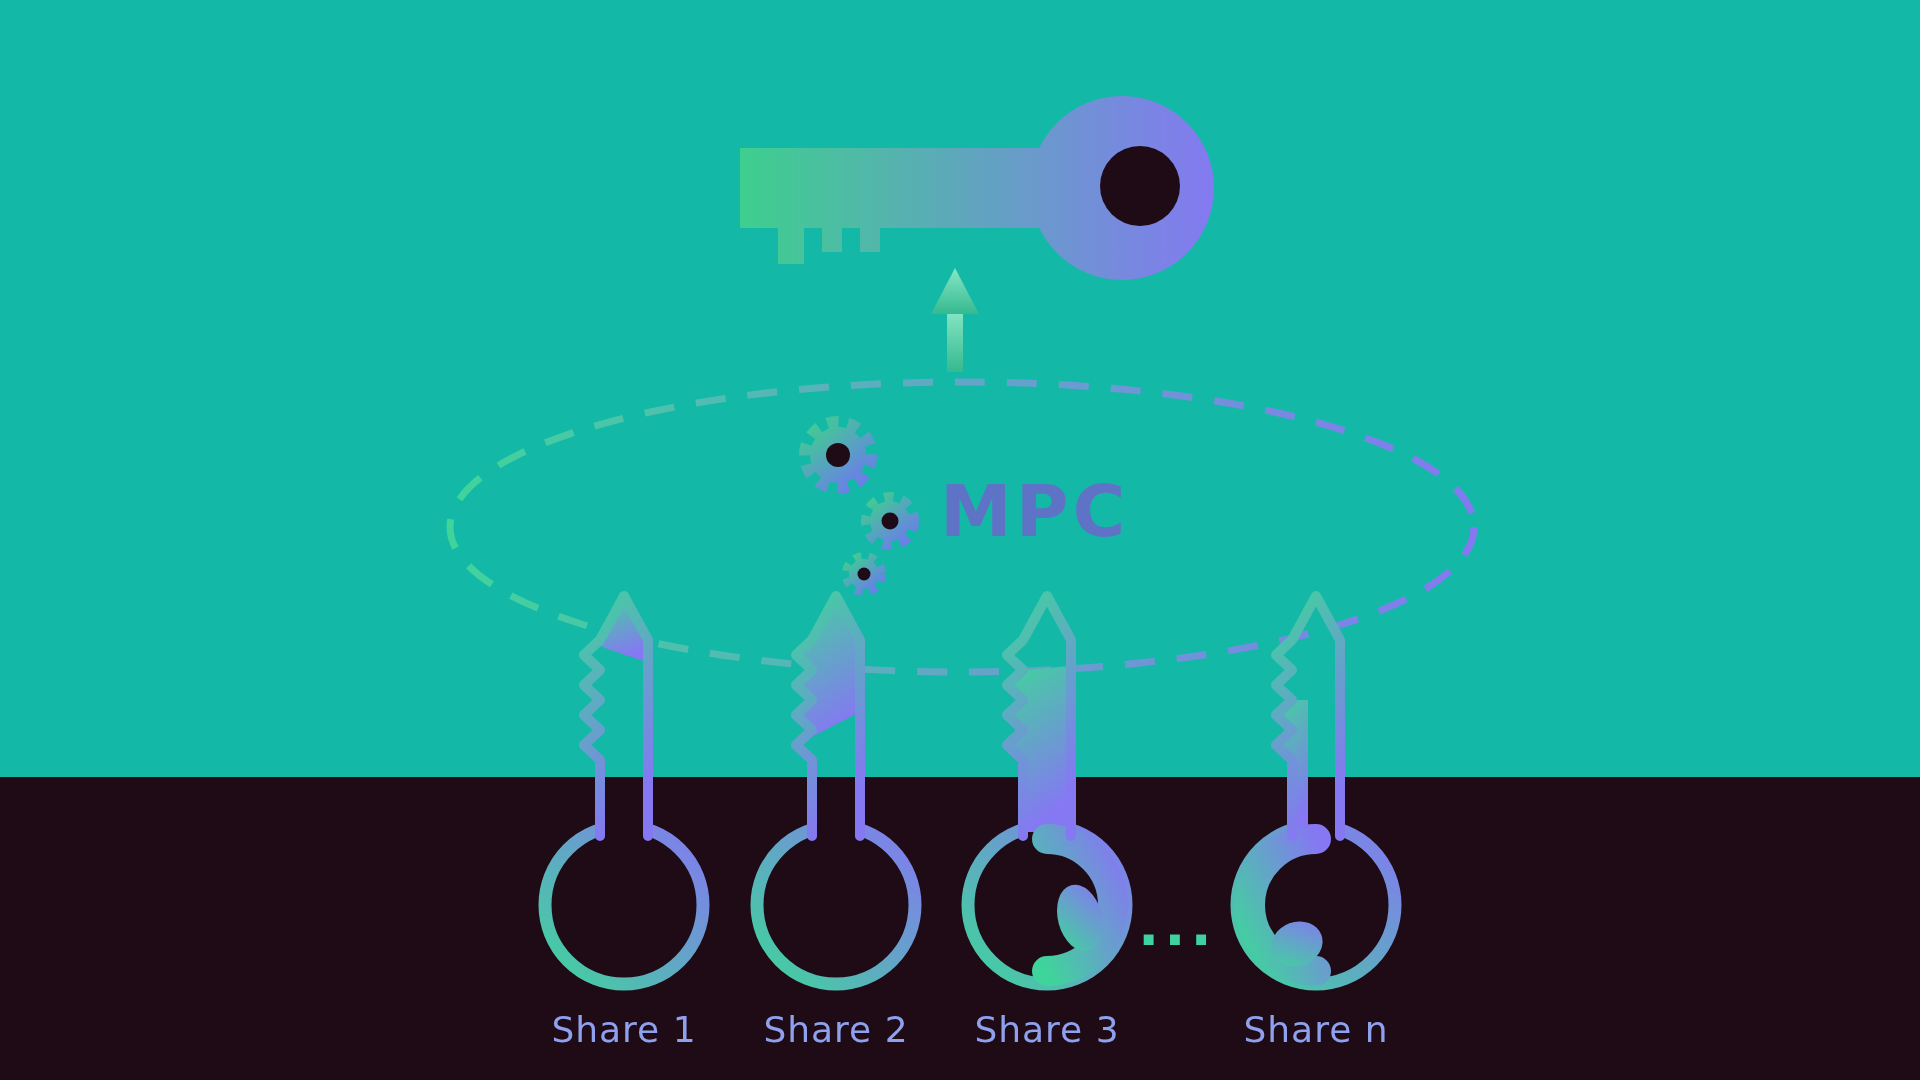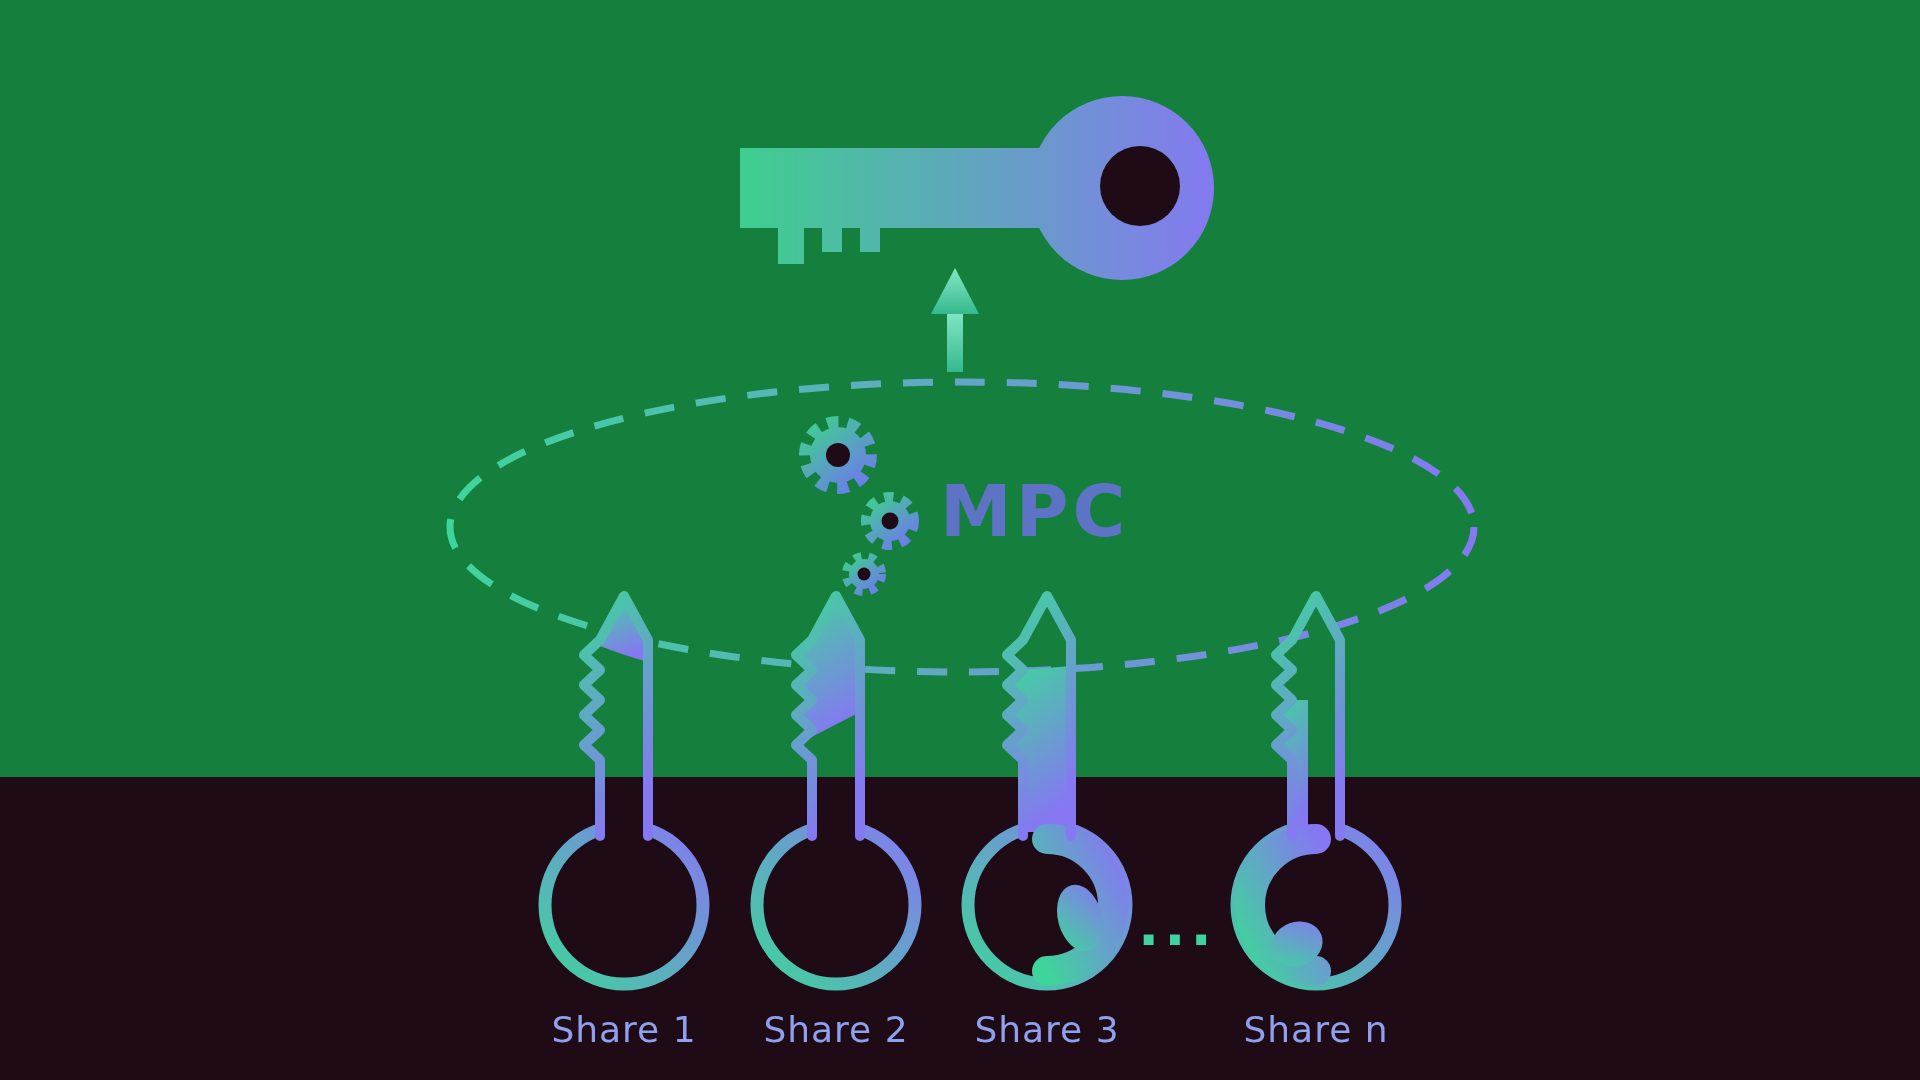--- a/index.html
+++ b/index.html
@@ -1,16 +1,16 @@
 <!DOCTYPE html>
 <html><head>
 <meta charset="utf-8">
 <style>
   html,body{margin:0;padding:0;background:#1e0b16;width:1920px;height:1080px;overflow:hidden;}
-  .stage{position:relative;width:1920px;height:777px;background:#15803d;
+  .stage{position:relative;width:1920px;height:777px;background:#14b8a6;
          font-family:"DejaVu Sans","Liberation Sans",sans-serif;}
   svg{display:block;}
   text{font-family:"DejaVu Sans","Liberation Sans",sans-serif;}
   .share-label{font-size:36px;letter-spacing:1px;font-weight:400;}
   .mpc-label{font-size:72px;font-weight:700;letter-spacing:4px;}
   .ellipsis{font-size:56px;font-weight:700;letter-spacing:5px;}
 </style>
 </head>
 <body>
 

